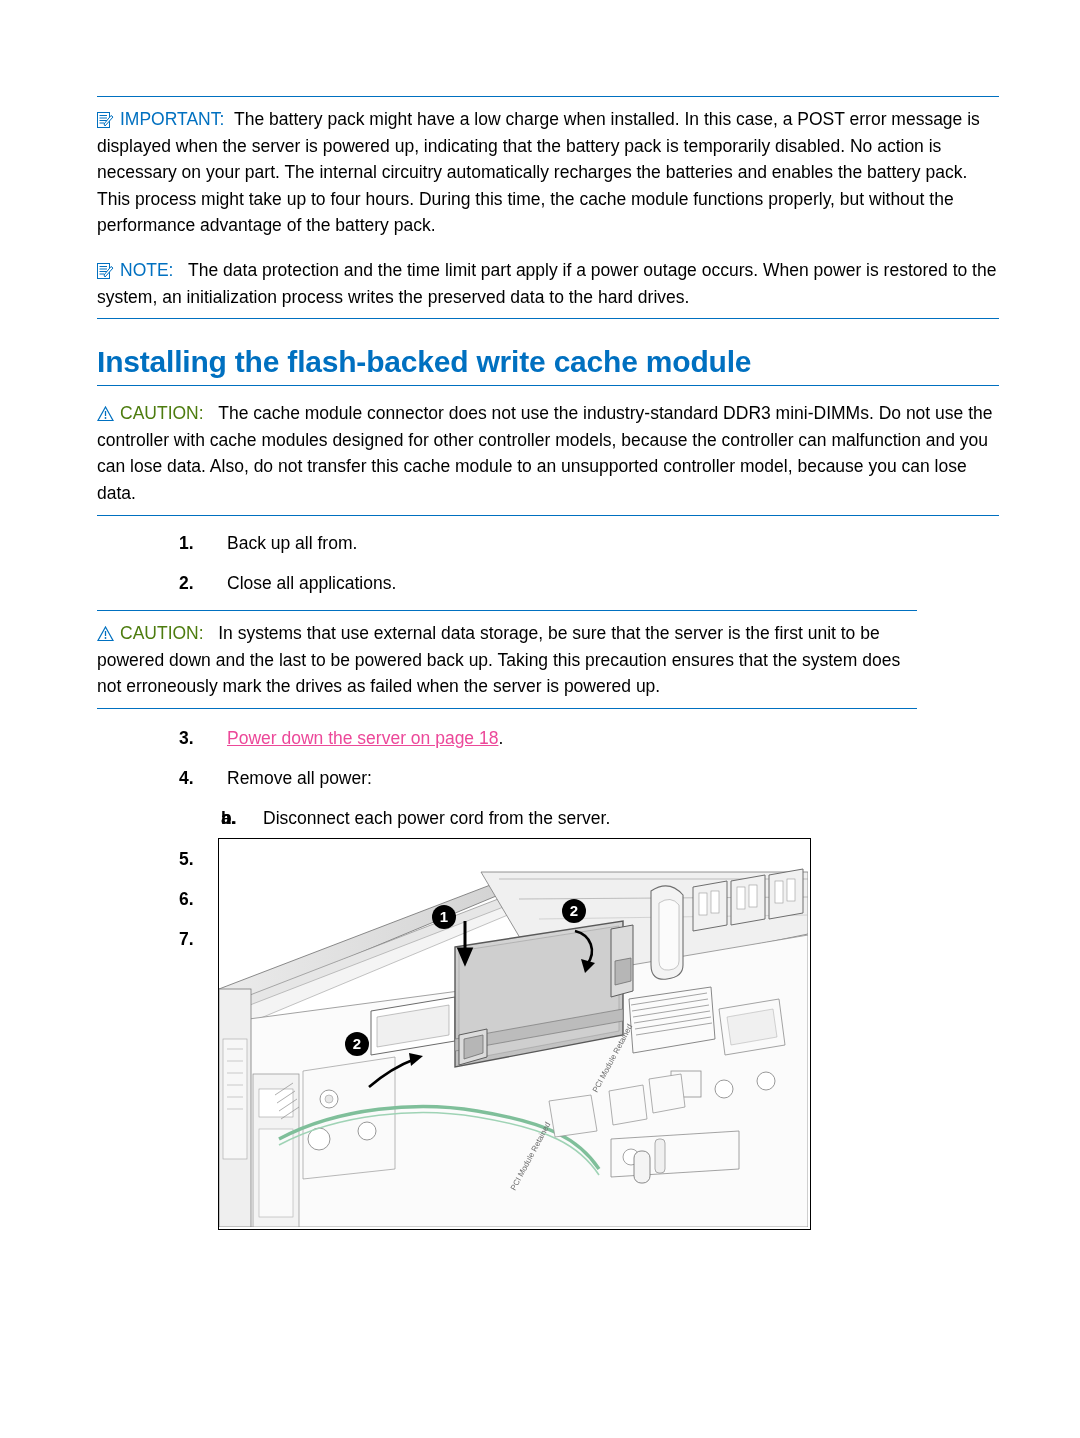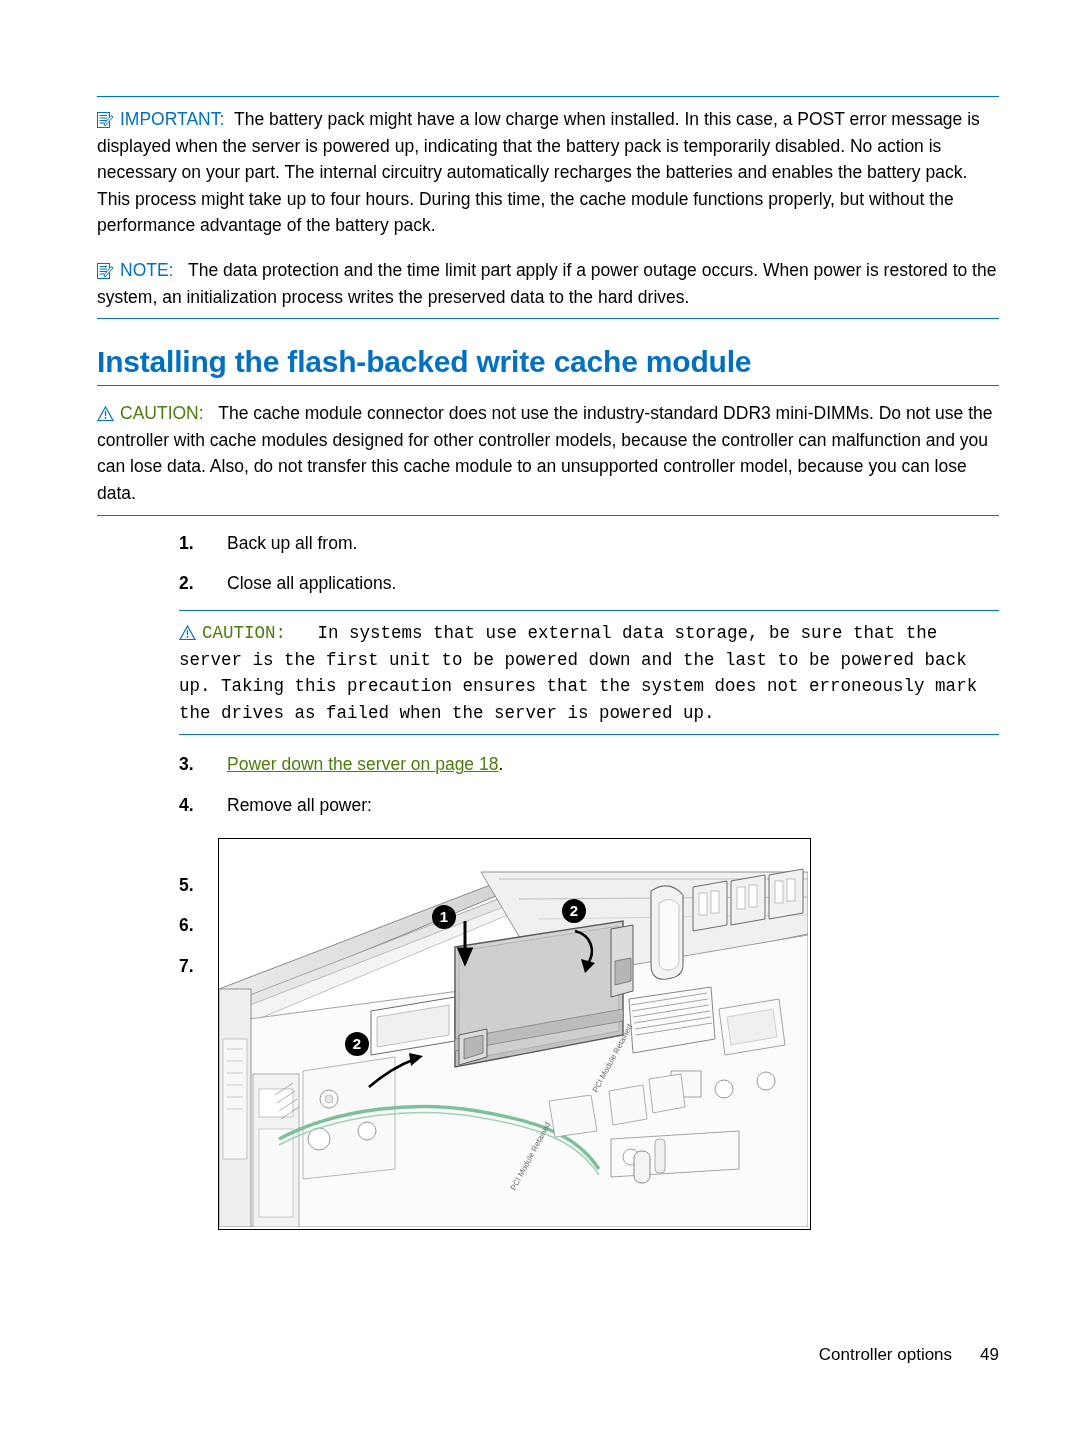--- a/index.html
+++ b/index.html
@@ -90,44 +90,42 @@
   }
   .step .num {
     position: absolute;
     left: 82px;
     width: 34px;
     text-align: left;
     font-weight: bold;
   }
   .step .txt { display: inline; }
   .step .link {
-    color: #4d7c0f;
+    color: #ec4899;
     text-decoration: underline;
   }
   .substep {
     position: relative;
     font-size: 17.5px;
     line-height: 1.5;
     margin: 0 0 14px 0;
     padding-left: 166px;
   }
   .substep .num {
     position: absolute;
     left: 124px;
     width: 34px;
     font-weight: bold;
   }
 
   
   .admon.inset {
-    margin-left: 82px;
     width: 820px;
     margin-top: 4px;
     margin-bottom: 16px;
-    font-family: Liberation Mono, monospace;
   }
   .admon.inset .body { font-size: 17.5px; }
 
   
   .figure {
     position: absolute;
     left: 218px;
     top: 838px;
     width: 591px;
     height: 390px;
@@ -393,17 +391,14 @@
         <circle cx="355" cy="72" r="12" fill="#000000"></circle>
         <text x="355" y="77" font-family="Liberation Sans, sans-serif" font-size="15" font-weight="bold" fill="#ffffff" text-anchor="middle">2</text>
       </g>
       <g>
         <circle cx="138" cy="205" r="12" fill="#000000"></circle>
         <text x="138" y="210" font-family="Liberation Sans, sans-serif" font-size="15" font-weight="bold" fill="#ffffff" text-anchor="middle">2</text>
       </g>
     </svg>
   </div>
 
-  <div class="footer">
-    <span>Controller options</span><span class="pnum">49</span>
-  </div>
 
 </div>
 
 </body></html>

